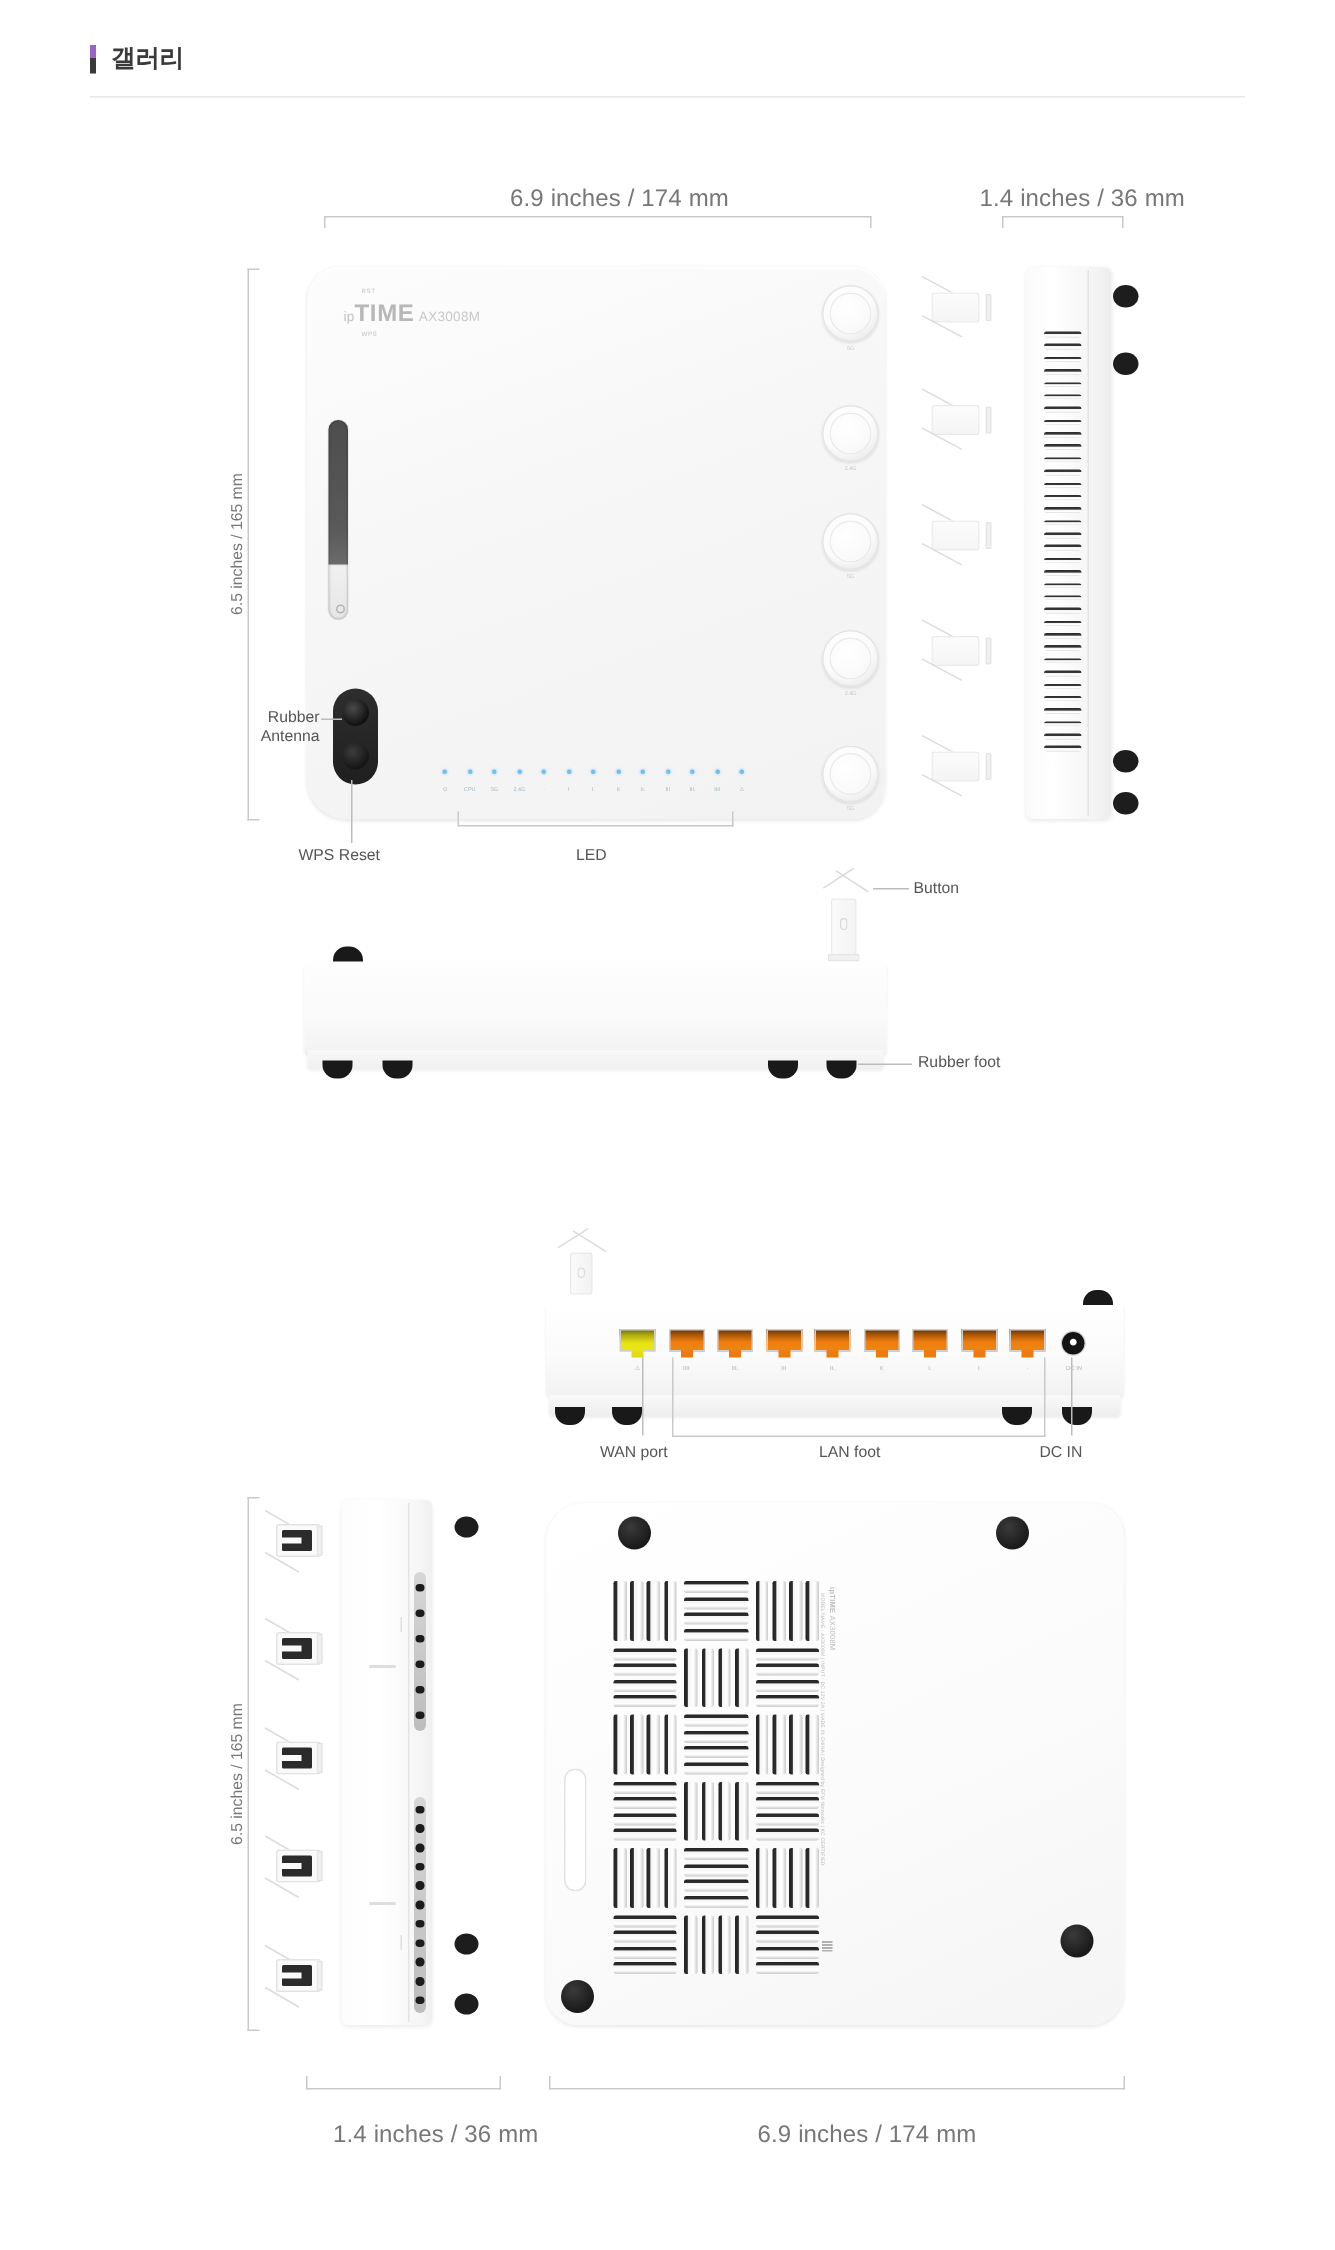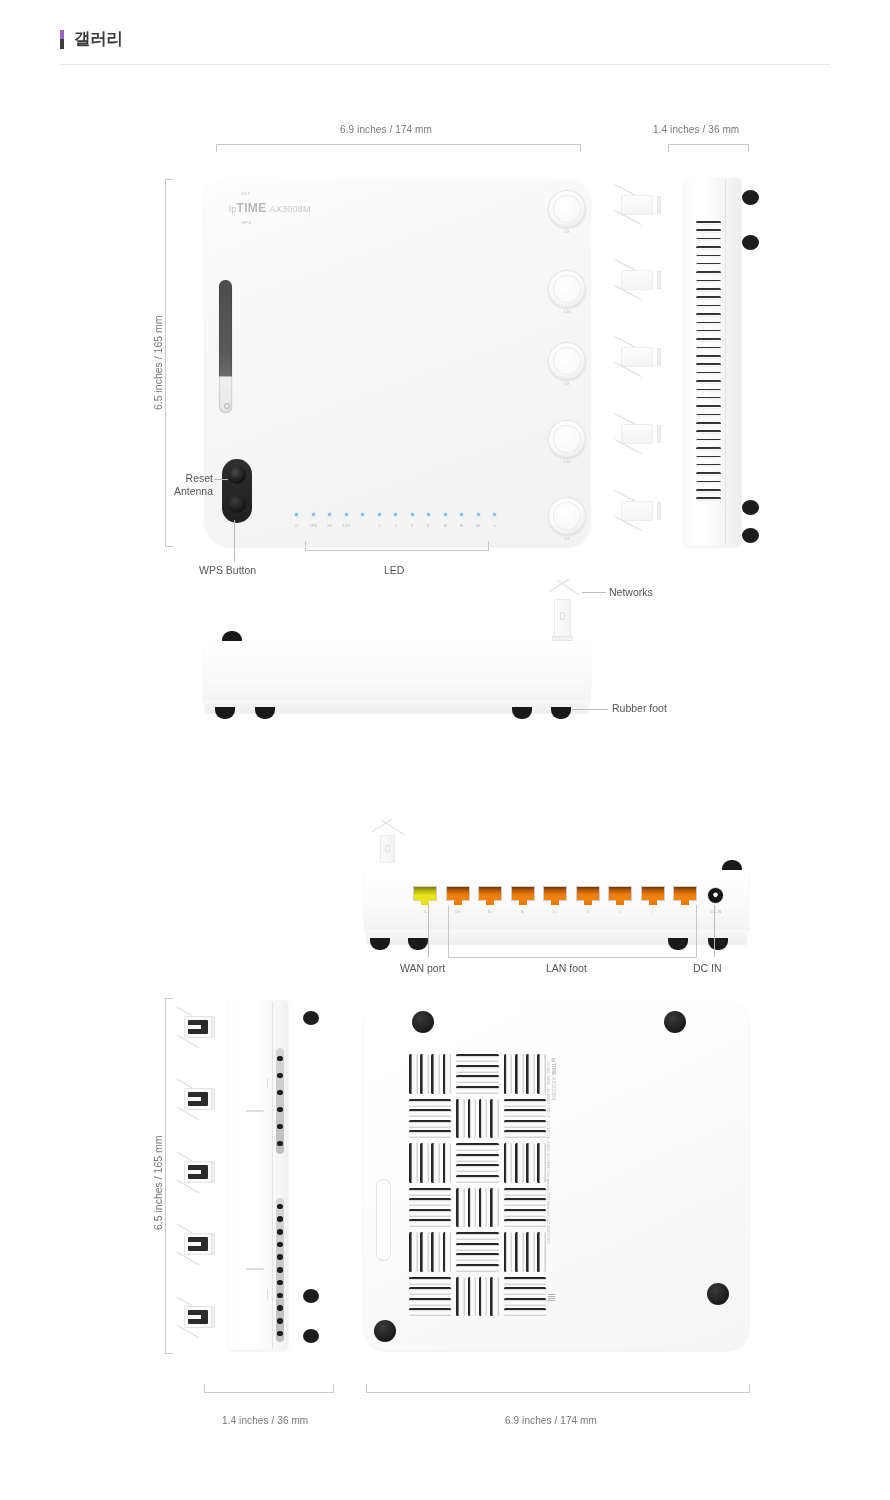--- a/index.html
+++ b/index.html
@@ -42,21 +42,21 @@
   .header-rule {
     position: absolute;
     left: 60px; top: 64px;
     width: 770px; height: 1px;
     background: #e8e8e8;
   }
 
   
   .dim-label {
     position: absolute;
-    font-size: 10px;
+    font-size: 16px;
     color: #777;
     white-space: nowrap;
     letter-spacing: 0.1px;
   }
   .dim-bracket-h {
     position: absolute;
     border-top: 1px solid #c9c9c9;
     border-left: 1px solid #c9c9c9;
     border-right: 1px solid #c9c9c9;
     height: 7px;
@@ -105,21 +105,21 @@
     box-shadow: 0 1px 3px rgba(0,0,0,0.10), inset 0 1px 0 #ffffff;
   }
   .brand {
     position: absolute;
     left: 24px; top: 23px;
     font-size: 9px;
     color: #c2c2c2;
     letter-spacing: 0.2px;
     white-space: nowrap;
   }
-  .brand b { font-weight: bold; font-size: 12px; letter-spacing: 0.4px; color: #b8b8b8; }
+  .brand b { font-weight: bold; font-size: 16px; letter-spacing: 0.4px; color: #b8b8b8; }
   .brand .model { margin-left: 3px; font-size: 9px; color: #c9c9c9; }
 
   .light-strip {
     position: absolute;
     left: 14px; top: 102px;
     width: 13px; height: 133px;
     border-radius: 7px;
     background: linear-gradient(180deg, #4d4d4d 0%, #5a5a5a 55%, #6b6b6b 72%, #f0f0f0 73%, #e6e6e6 100%);
     box-shadow: inset 0 0 2px rgba(0,0,0,0.35), 0 0 1px rgba(0,0,0,0.25);
   }
@@ -728,40 +728,40 @@
       <div class="vent-slot"></div>
       <div class="vent-slot"></div>
     </div>
 </div>
 <div class="side-foot" style="left:742px; top:190px;"></div>
 <div class="side-foot" style="left:742px; top:235px;"></div>
 <div class="side-foot" style="left:742px; top:500px;"></div>
 <div class="side-foot" style="left:742px; top:528px;"></div>
 
 <div class="callout-label" style="left:163px; top:472px; text-align:right; width:50px;">
-  <div>Reset</div>
+  <div>Rubber</div>
   <div>Antenna</div>
 </div>
 <div class="callout-line callout-h" style="left:214px; top:479px; width:14px;"></div>
 
 <div class="callout-line callout-v" style="left:234px; top:520px; height:42px;"></div>
-<div class="callout-label" style="left:199px; top:564px;">WPS Button</div>
+<div class="callout-label" style="left:199px; top:564px;">WPS Reset</div>
 
 <div class="dim-bracket-h down" style="left:305px; top:541px; width:182px; height:9px;"></div>
 <div class="callout-label" style="left:384px; top:564px;">LED</div>
 
 <div class="ant-up">
   <div class="nick"></div>
   <div class="nick2"></div>
   <div class="body"></div>
   <div class="hole"></div>
   <div class="cap"></div>
 </div>
 <div class="callout-line callout-h" style="left:582px; top:592px; width:24px;"></div>
-<div class="callout-label" style="left:609px; top:586px;">Networks</div>
+<div class="callout-label" style="left:609px; top:586px;">Button</div>
 
 <div class="rubber-foot top-nub" style="left:222px; top:631px; height:11px;"></div>
 <div class="front-body"></div>
 <div class="front-base"></div>
 <div class="rubber-foot" style="left:215px; top:707px;"></div>
 <div class="rubber-foot" style="left:255px; top:707px;"></div>
 <div class="rubber-foot" style="left:512px; top:707px;"></div>
 <div class="rubber-foot" style="left:551px; top:707px;"></div>
 <div class="callout-line callout-h" style="left:572px; top:709px; width:36px;"></div>
 <div class="callout-label" style="left:612px; top:702px;text-align:right;">Rubber foot</div>

